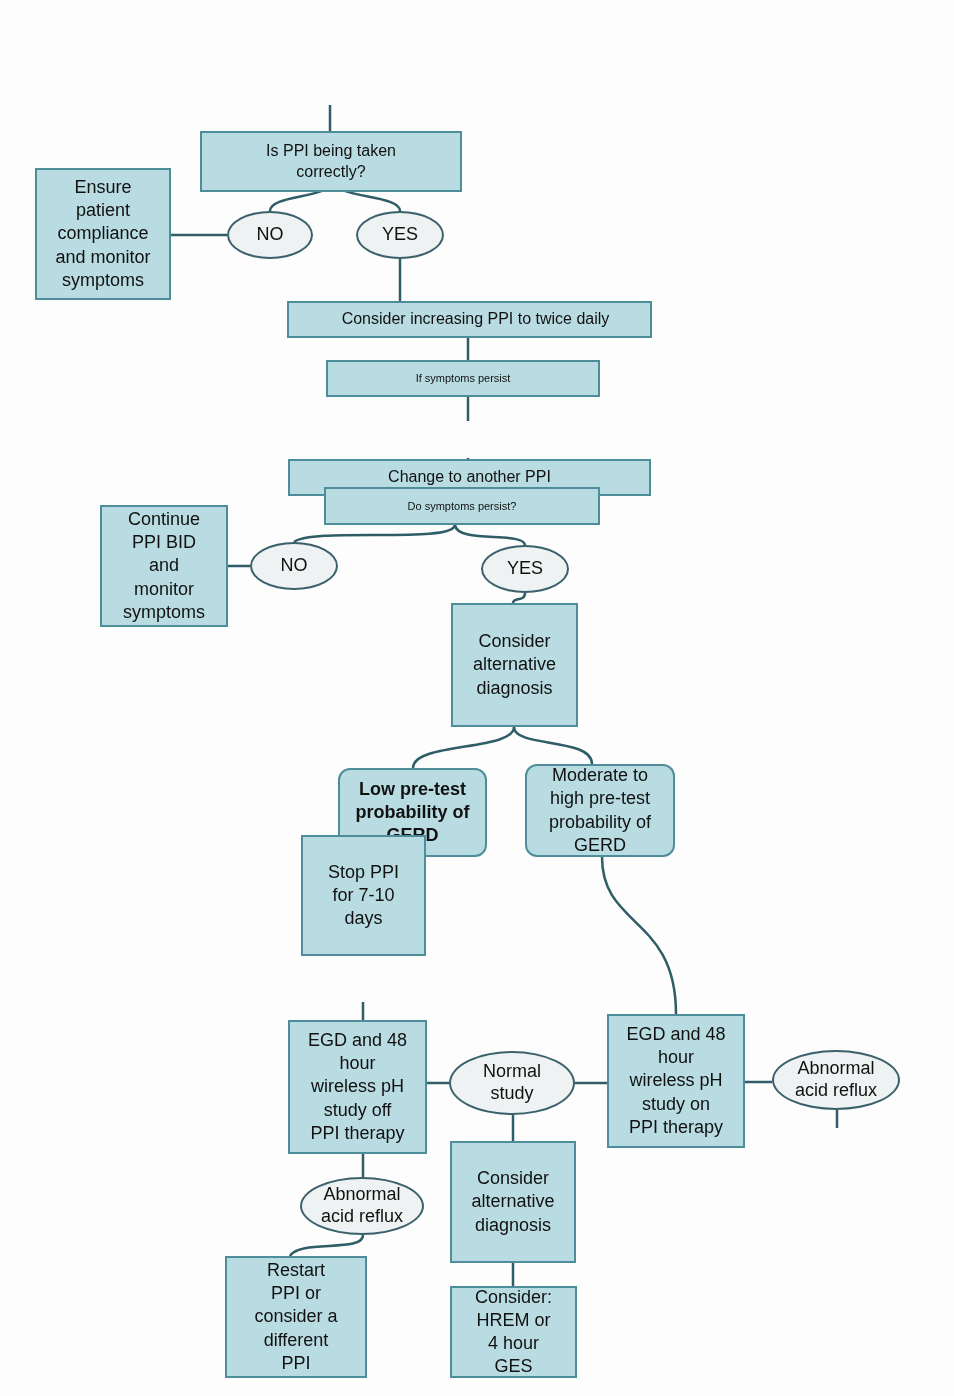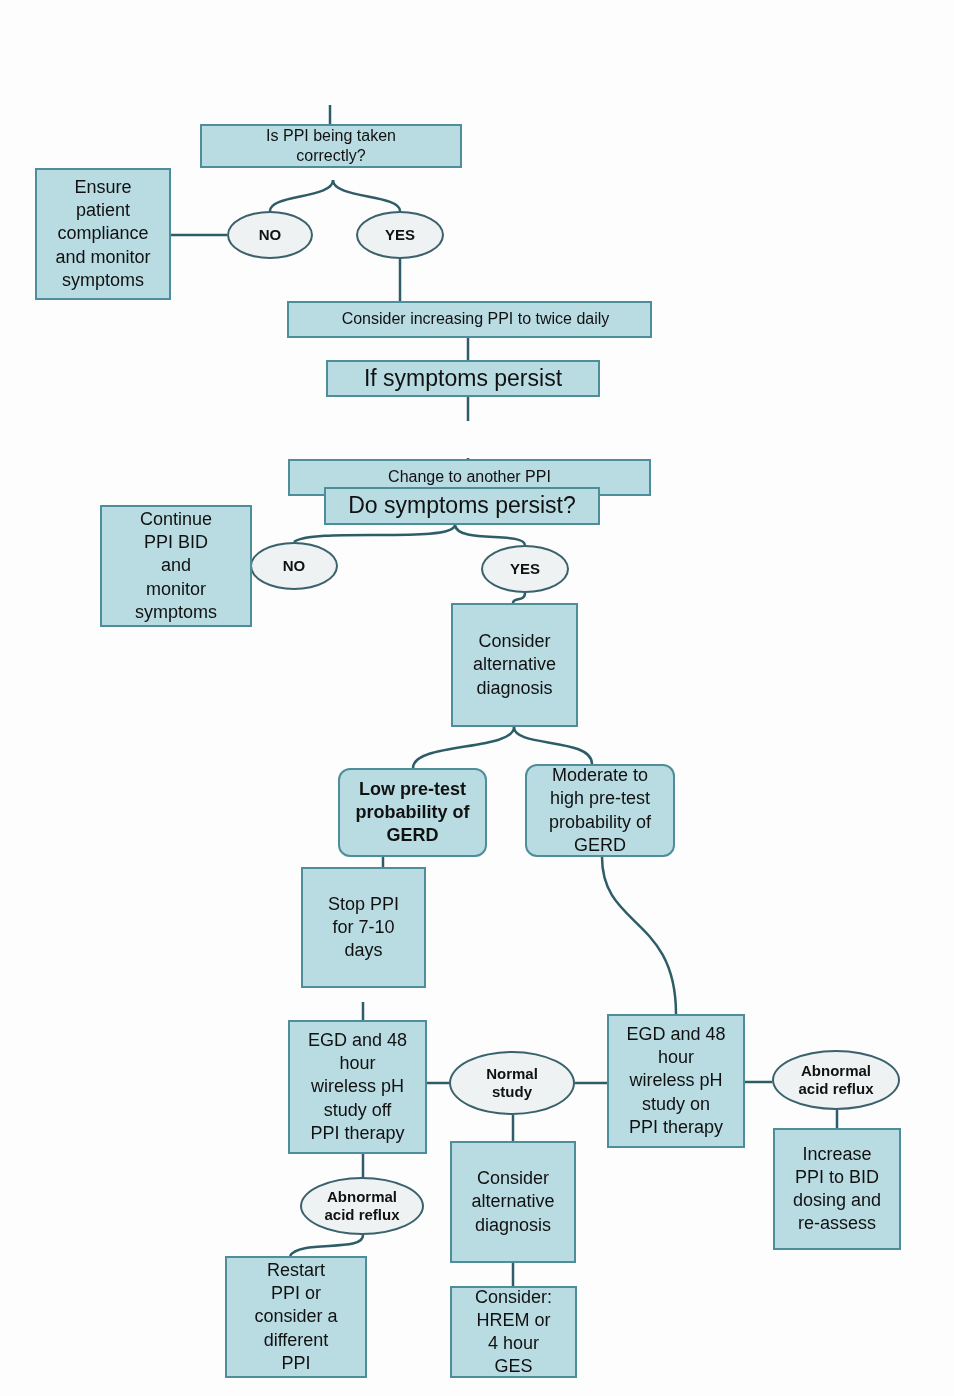--- a/index.html
+++ b/index.html
@@ -46,28 +46,28 @@
     white-space: pre-line;
     z-index: 1;
     line-height: 1.28;
   }
   .box {
     background: var(--box-fill);
     border: 2px solid var(--box-border);
     font-size: 18px;
   }
   .box.wide   { font-size: 16px; }
-  .box.larger { font-size: 23px; }
+  .box.larger { font-size: 11px; }
   .box.rounded { border-radius: 12px; }
   .ellipse {
     background: var(--ellipse-fill);
     border: 2.5px solid var(--ellipse-border);
     border-radius: 50%;
-    font-weight: bold;
-    font-size: 15px;
+    font-weight: normal;
+    font-size: 18px;
     line-height: 1.2;
   }
 </style>
 </head>
 <body>
 
 <div class="stage">
 
   <svg class="edges" viewBox="0 0 954 1396" xmlns="http://www.w3.org/2000/svg">
     <path class="edge" d="M330,105 L330,131"></path>
@@ -91,21 +91,21 @@
     <path class="edge" d="M575,1083 L607,1083"></path>
     <path class="edge" d="M745,1082 L772,1082"></path>
     <path class="edge" d="M837,1110 L837,1128"></path>
     <path class="edge" d="M513,1115 L513,1141"></path>
     <path class="edge" d="M513,1263 L513,1286"></path>
     <path class="edge" d="M363,1154 L363,1177"></path>
     <path class="edge" d="M363,1235 C364,1253 299,1239 290,1256"></path>
   </svg>
 
 
-  <div class="node box wide" style="left:200px; top:124px; width:262px; height:44px;">Is PPI being taken
+  <div class="node box wide" style="left:200px; top:131px; width:262px; height:61px;">Is PPI being taken
 correctly?</div>
 
   <div class="node ellipse" style="left:227px; top:211px; width:86px; height:48px;">NO</div>
 
   <div class="node ellipse" style="left:356px; top:211px; width:88px; height:48px;">YES</div>
 
   <div class="node box" style="left:35px; top:168px; width:136px; height:132px;">Ensure
 patient
 compliance
 and monitor
@@ -116,40 +116,40 @@
   <div class="node box larger" style="left:326px; top:360px; width:274px; height:37px;">If symptoms persist</div>
 
   <div class="node box wide" style="left:288px; top:421px; width:363px; height:37px;margin-top:38px;">Change to another PPI</div>
 
   <div class="node box larger" style="left:324px; top:487px; width:276px; height:38px;">Do symptoms persist?</div>
 
   <div class="node ellipse" style="left:250px; top:542px; width:88px; height:48px;">NO</div>
 
   <div class="node ellipse" style="left:481px; top:545px; width:88px; height:48px;">YES</div>
 
-  <div class="node box" style="left:100px; top:505px; width:152px; height:122px;">Continue
+  <div class="node box" style="left:100px; top:505px; width:128px; height:122px;">Continue
 PPI BID
 and
 monitor
 symptoms</div>
 
   <div class="node box" style="left:451px; top:603px; width:127px; height:124px;">Consider
 alternative
 diagnosis</div>
 
   <div class="node box rounded" style="left:338px; top:768px; width:149px; height:89px;font-weight:bold;">Low pre-test
 probability of
 GERD</div>
 
   <div class="node box rounded" style="left:525px; top:764px; width:150px; height:93px;">Moderate to
 high pre-test
 probability of
 GERD</div>
 
-  <div class="node box" style="left:301px; top:867px; width:125px; height:121px;">Stop PPI
+  <div class="node box" style="left:301px; top:835px; width:125px; height:121px;">Stop PPI
 for 7-10
 days</div>
 
   <div class="node box" style="left:288px; top:1020px; width:139px; height:134px;">EGD and 48
 hour
 wireless pH
 study off
 PPI therapy</div>
 
   <div class="node ellipse" style="left:449px; top:1051px; width:126px; height:64px;">Normal
@@ -157,24 +157,20 @@
 
   <div class="node box" style="left:607px; top:1014px; width:138px; height:134px;">EGD and 48
 hour
 wireless pH
 study on
 PPI therapy</div>
 
   <div class="node ellipse" style="left:772px; top:1050px; width:128px; height:60px;">Abnormal
 acid reflux</div>
 
-  <div class="node box" style="left:773px; top:1128px; width:128px; height:122px;">Increase
-PPI to BID
-dosing and
-re-assess</div>
 
   <div class="node ellipse" style="left:300px; top:1177px; width:124px; height:58px;">Abnormal
 acid reflux</div>
 
   <div class="node box" style="left:225px; top:1256px; width:142px; height:122px;">Restart
 PPI or
 consider a
 different
 PPI</div>
 

